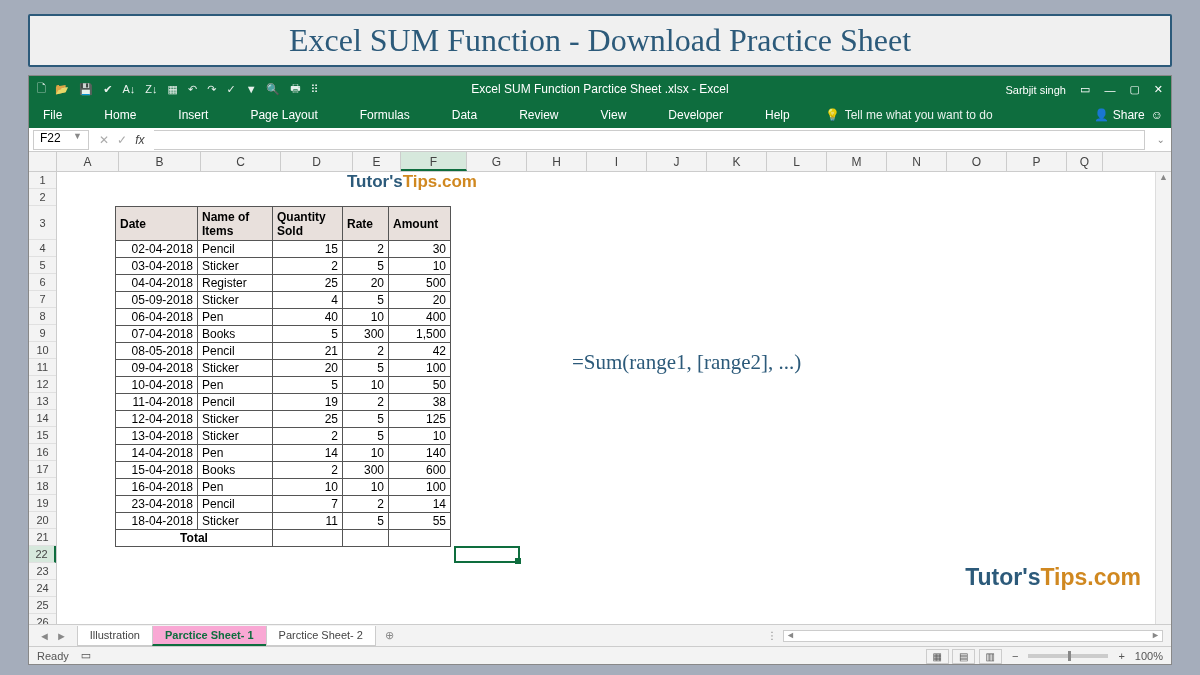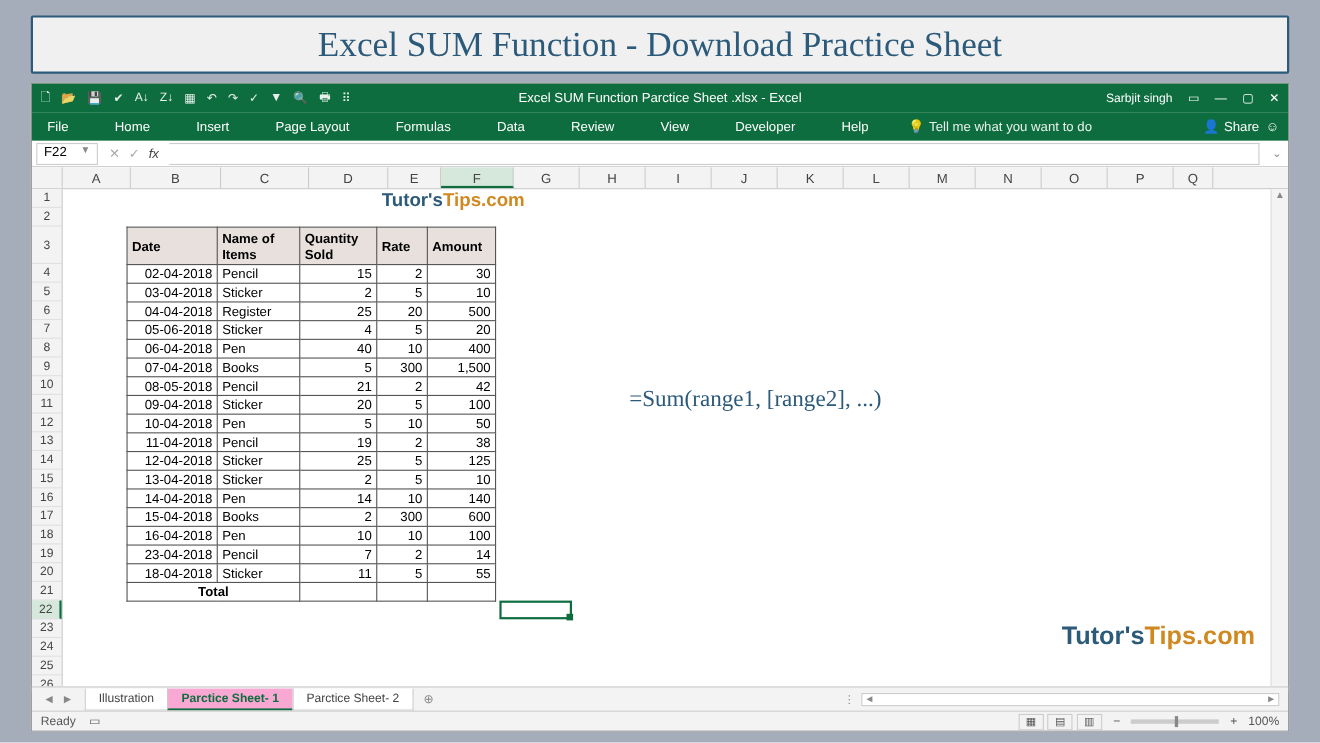--- a/index.html
+++ b/index.html
@@ -237,21 +237,21 @@
                 <td class="c-amt">10</td>
               </tr>
               <tr>
                 <td class="c-date">04-04-2018</td>
                 <td class="c-item">Register</td>
                 <td class="c-qty">25</td>
                 <td class="c-rate">20</td>
                 <td class="c-amt">500</td>
               </tr>
               <tr>
-                <td class="c-date">05-06-2018</td>
+                <td class="c-date">05-09-2018</td>
                 <td class="c-item">Sticker</td>
                 <td class="c-qty">4</td>
                 <td class="c-rate">5</td>
                 <td class="c-amt">20</td>
               </tr>
               <tr>
                 <td class="c-date">06-04-2018</td>
                 <td class="c-item">Pen</td>
                 <td class="c-qty">40</td>
                 <td class="c-rate">10</td>

